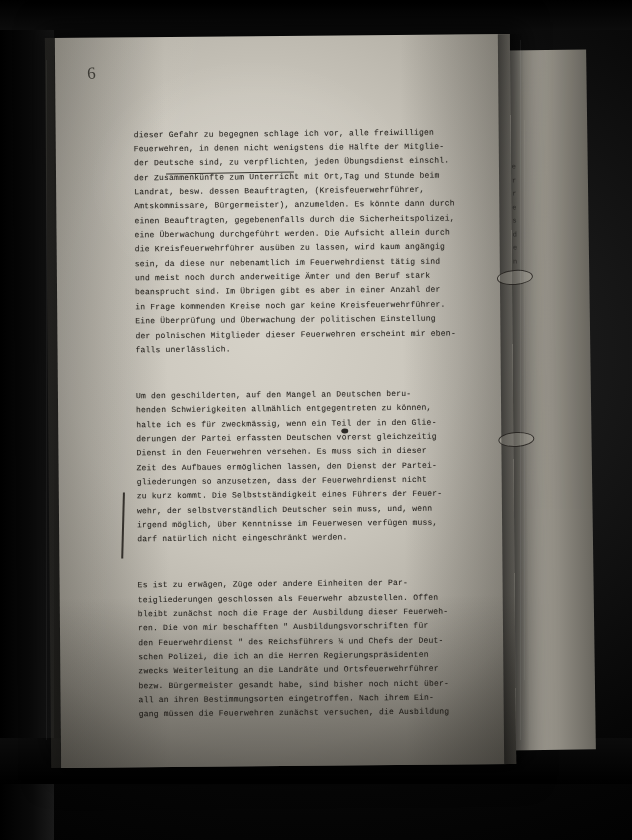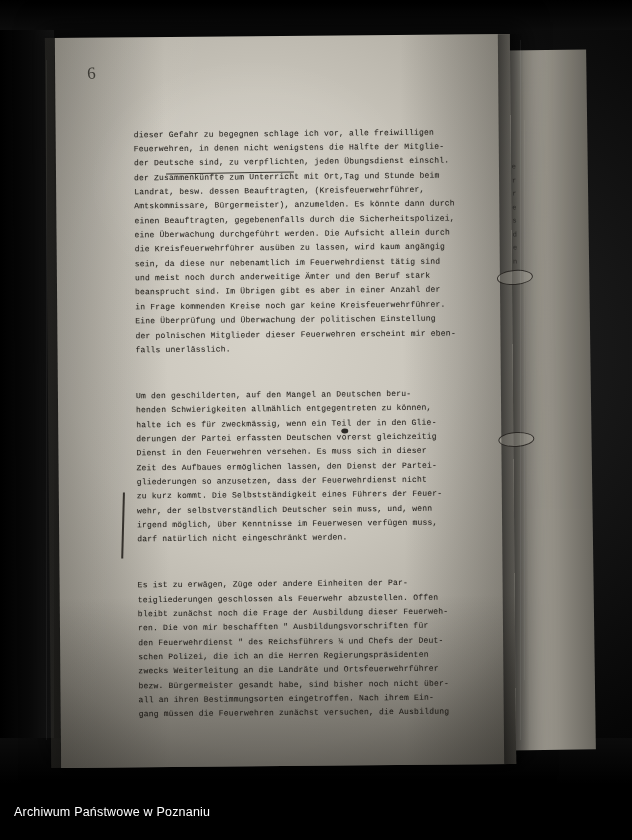--- a/index.html
+++ b/index.html
@@ -286,17 +286,14 @@
     <div class="ink-blot"></div>
 
     <div class="clip c1"></div>
     <div class="clip c2"></div>
   </div>
 
   <div class="scratch s1"></div>
   <div class="scratch s2"></div>
   <div class="scratch s3"></div>
 
-  <div class="caption-bar">
-    <div class="caption-text">Archiwum Państwowe w Poznaniu</div>
-  </div>
 
 </div>
 
 </body></html>

